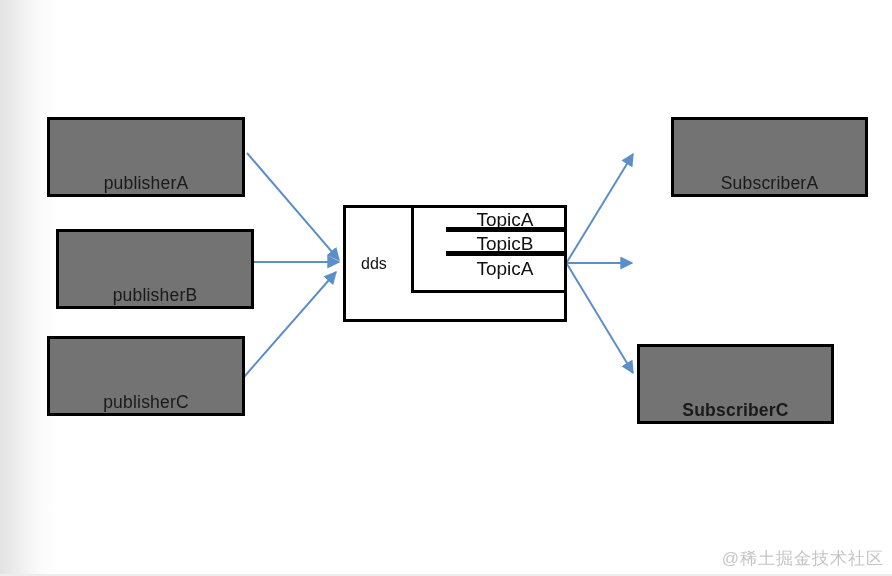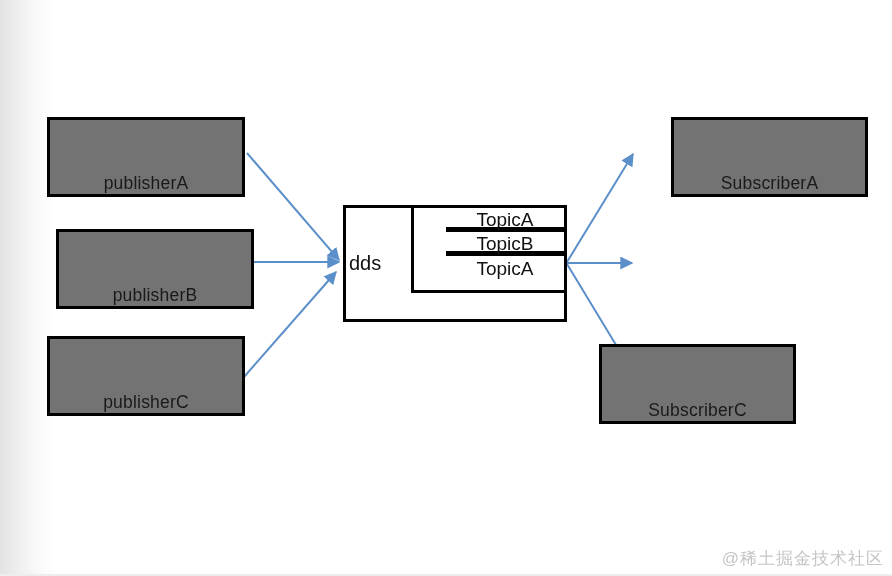--- a/index.html
+++ b/index.html
@@ -54,34 +54,34 @@
     font-size: 17.5px;
     color: #1a1a1a;
     letter-spacing: 0.2px;
   }
 
   .pub-a { left: 47px;  top: 117px; }
   .pub-b { left: 56px;  top: 229px; }
   .pub-c { left: 47px;  top: 336px; }
   .sub-a { left: 671px; top: 117px; width: 197px; }
   .sub-b { left: 637px; top: 229px; width: 197px; }
-  .sub-c { left: 599px; top: 344px; width: 197px; }
+  .sub-c { left: 637px; top: 344px; width: 197px; font-weight: bold; }
 
   .dds-box {
     position: absolute;
     left: 343px; top: 205px;
     width: 224px; height: 117px;
     border: 3px solid var(--box-border, #000000);
     background: #ffffff;
     display: flex;
     align-items: center;
   }
   .dds-label {
-    padding-left: 3px;
-    font-size: 20px;
+    padding-left: 15px;
+    font-size: 16px;
     color: #111111;
   }
 
   .topic-table {
     position: absolute;
     left: 411px; top: 205px;
     width: 156px; height: 88px;
     border: 3px solid var(--box-border, #000000);
     background: #ffffff;
   }

